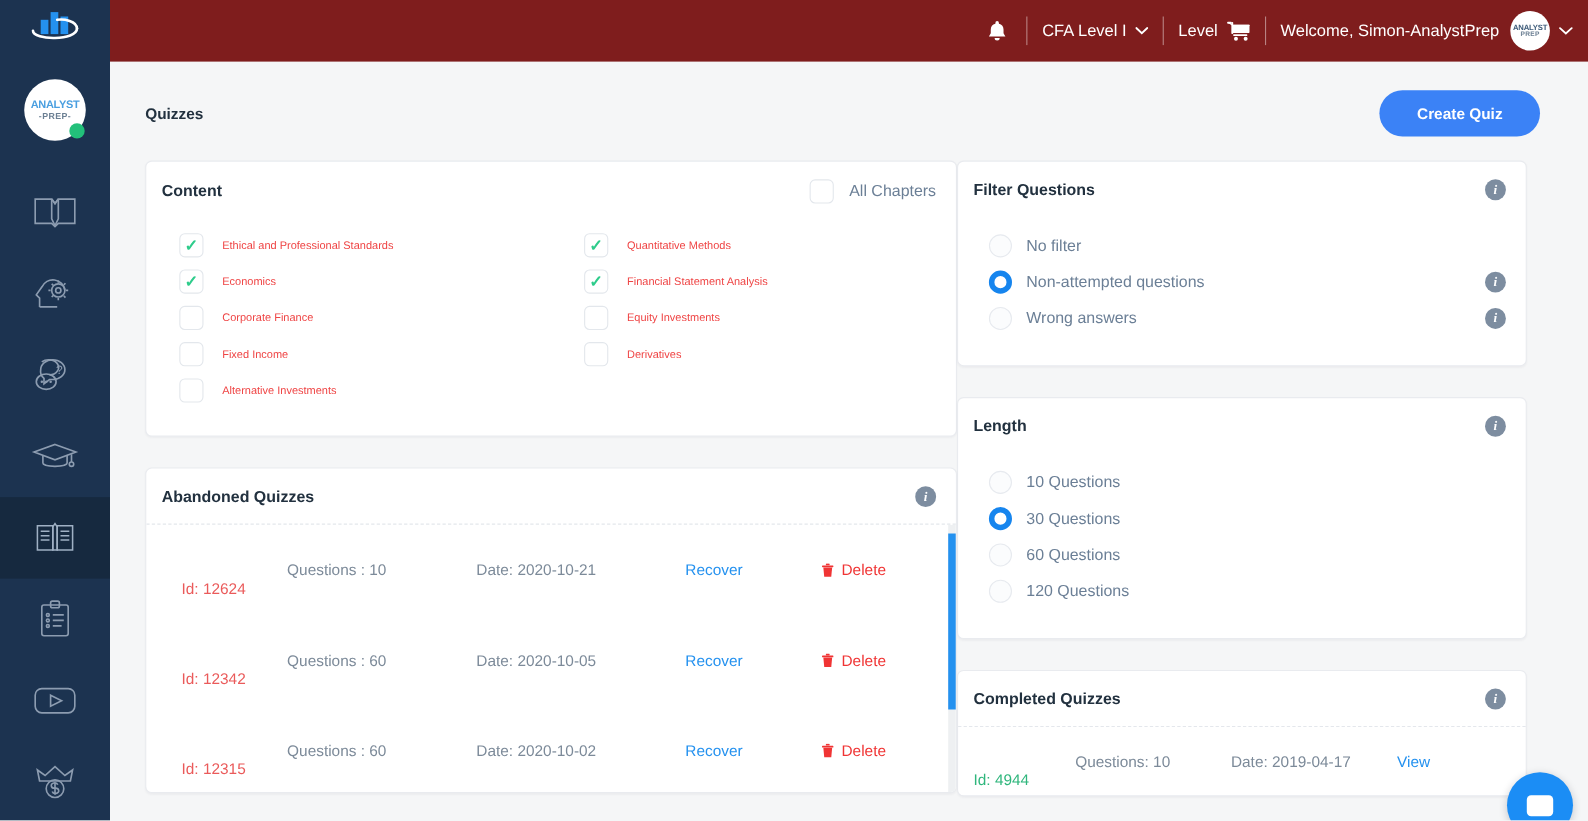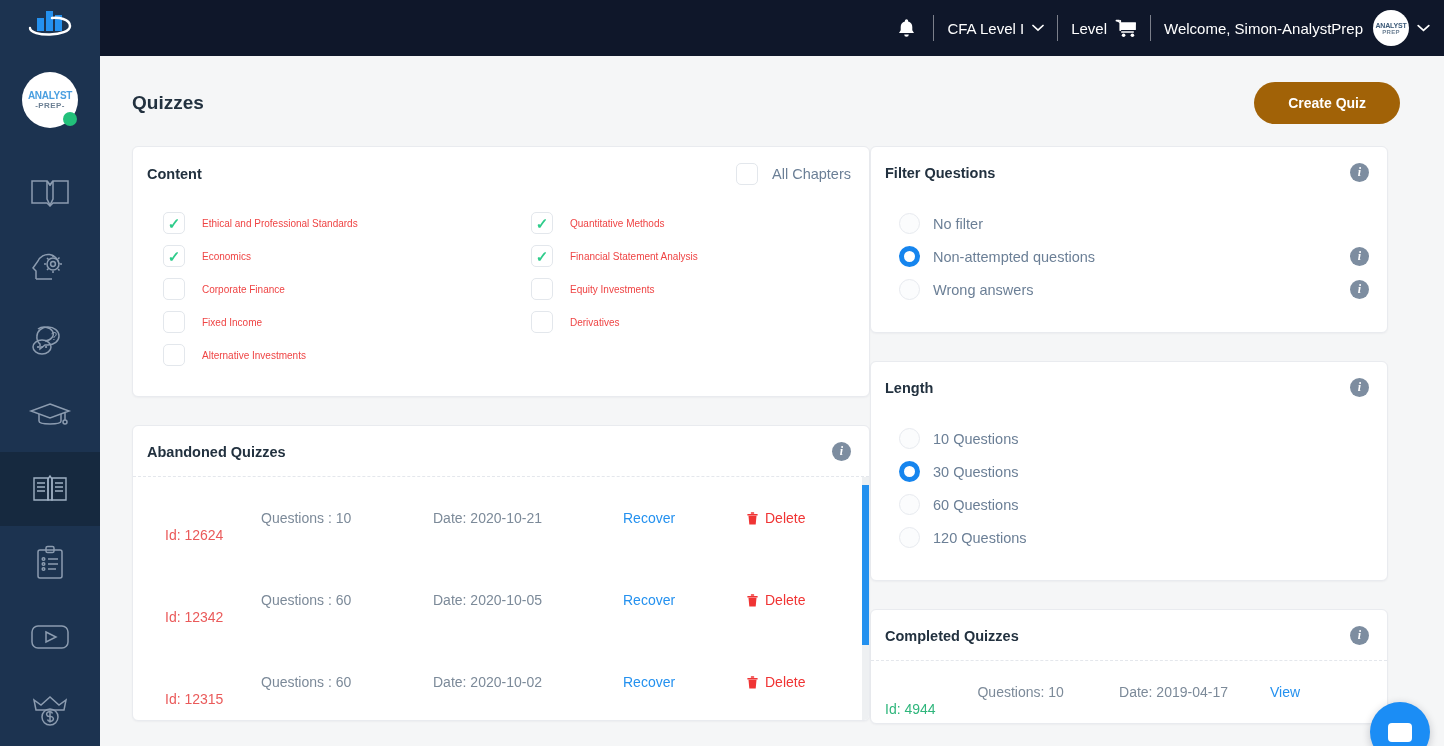--- a/index.html
+++ b/index.html
@@ -48,21 +48,21 @@
     display: flex; align-items: center; justify-content: center;
     cursor: pointer;
   }
   .nav-item.active { background: #16293f; }
   .nav-item svg { display: block; }
 
   
   .topbar {
     position: absolute; left: 100px; top: 0;
     width: 1344px; height: 56px;
-    background: #0f172a;
+    background: #7f1d1d;
     display: flex; align-items: center; justify-content: flex-end;
     padding-right: 14px;
     color: #fff;
     z-index: 20;
   }
   .tb-sep { width: 1px; height: 26px; background: rgba(255,255,255,.45); margin: 0 13px; }
   .tb-item { display: flex; align-items: center; font-size: 15px; cursor: pointer; white-space: nowrap; }
   .tb-bell { padding: 0 4px; }
   .chev { margin-left: 8px; }
   .cart-icon { margin-left: 8px; }
@@ -79,23 +79,23 @@
   .main {
     position: absolute; left: 100px; top: 56px;
     width: 1344px; height: 690px;
     background: #f5f6f7;
     overflow: hidden;
   }
   .page-head {
     display: flex; align-items: center; justify-content: space-between;
     padding: 26px 44px 0 32px;
   }
-  .page-title { font-size: 19px; font-weight: 700; color: #22313f; }
+  .page-title { font-size: 14px; font-weight: 700; color: #22313f; }
   .btn-create {
-    background: #a16207; color: #fff;
+    background: #3b82f6; color: #fff;
     border: none; border-radius: 24px;
     font-size: 14px; font-weight: 700;
     padding: 13px 34px;
     cursor: pointer;
     font-family: "Liberation Sans", sans-serif;
   }
 
   .columns { display: flex; padding: 22px 28px 0 32px; }
   .col-left { width: 738px; flex: none; }
   .col-right { width: 518px; flex: none; }

